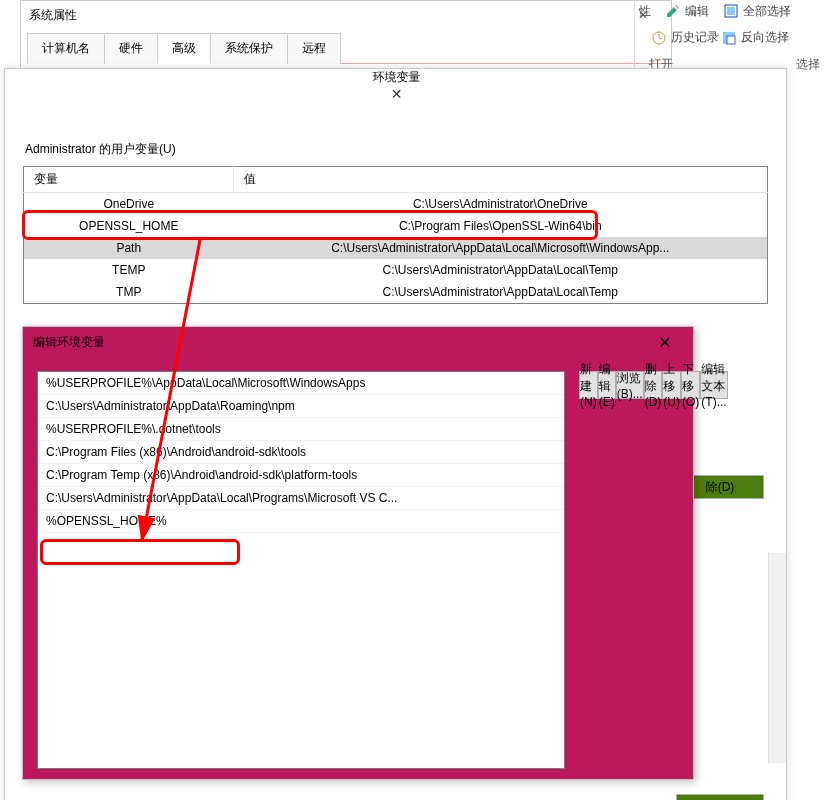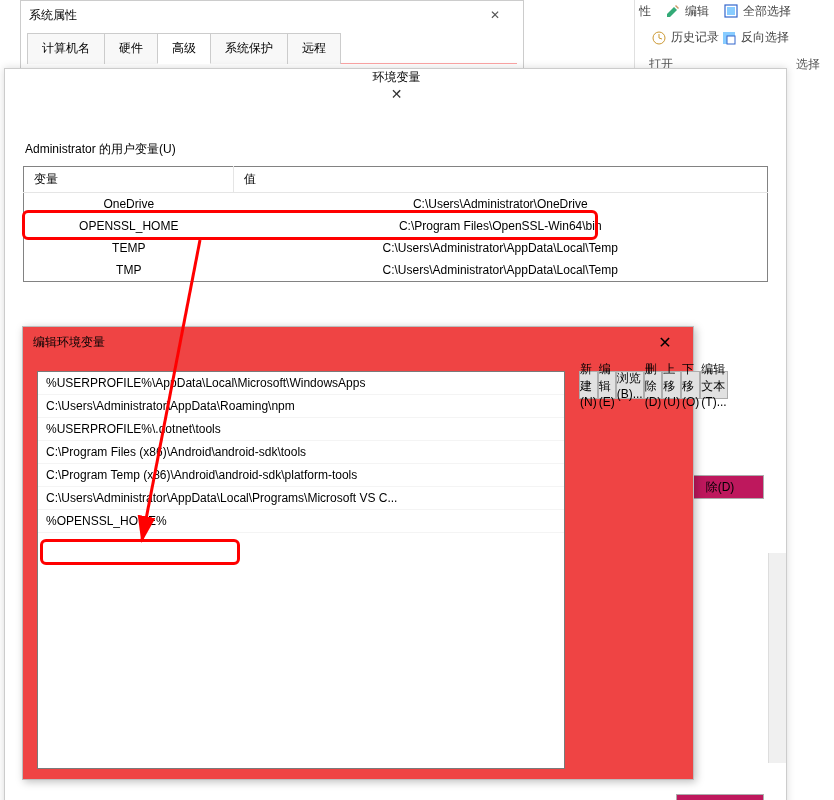--- a/index.html
+++ b/index.html
@@ -1,19 +1,19 @@
 <!DOCTYPE html>
 <html><head>
 <meta charset="utf-8">
 <style>
 * { box-sizing: border-box; margin: 0; padding: 0; font-family: "Microsoft YaHei", "Segoe UI", sans-serif; font-size: 12px; }
 body { width: 834px; height: 800px; background: #fff; position: relative; overflow: hidden; }
 
 
-.sysprop-window { position: absolute; left: 20px; top: 0; width: 504px; height: 90px; background: #fff; border: 1px solid #ccc; }
+.sysprop-window { position: absolute; left: 20px; top: 0; width: 652px; height: 90px; background: #fff; border: 1px solid #ccc; }
 .sysprop-titlebar { height: 28px; display: flex; align-items: center; padding: 0 8px; background: #fff; }
 .sysprop-title { font-size: 12px; color: #000; flex: 1; }
 .sysprop-close { width: 40px; height: 20px; display: flex; align-items: center; justify-content: center; color: #555; }
 .sysprop-tabs { display: flex; border-bottom: 1px solid #fca5a5; margin: 4px 6px 0 6px; }
 .sysprop-tab { padding: 6px 14px 6px 14px; background: #fff; border: 1px solid #ccc; border-bottom: none; margin-right: -1px; margin-bottom: -1px; color: #000; }
 .sysprop-tab.active { background: #fff; border-bottom: 1px solid #fff; position: relative; z-index: 2; }
 .sysprop-tab:not(.active) { background: #f8f8f8; }
 
 
 .ribbon-right { position: absolute; right: 0; top: 0; width: 200px; height: 90px; border-left: 1px solid #e0e0e0; }
@@ -31,27 +31,27 @@
 .env-body { padding: 12px 18px 0 18px; }
 .env-section-label { color: #000; margin: 30px 0 8px 2px; font-size: 12px; }
 
 .var-table { width: 100%; border: 1px solid #828282; border-collapse: collapse; }
 .var-table th { text-align: left; font-weight: normal; padding: 4px 10px; border-bottom: 1px solid #e5e5e5; background: #fff; }
 .var-table th:first-child { width: 210px; border-right: 1px solid #e5e5e5; }
 .var-table td { padding: 4px 10px; white-space: nowrap; overflow: hidden; text-overflow: ellipsis; max-width: 480px; text-align: center; }
 .var-table tr.sel td { background: #d9d9d9; }
 
 
-.under-btn { position: absolute; right: 22px; width: 88px; height: 24px; border: 1px solid #adadad; background: #be185d; display: flex; align-items: center; justify-content: center; }
+.under-btn { position: absolute; right: 22px; width: 88px; height: 24px; border: 1px solid #adadad; background: #4d7c0f; display: flex; align-items: center; justify-content: center; }
 .under-btn.d1 { top: 406px; }
 .under-btn.d2 { top: 725px; }
 .under-scroll { position: absolute; right: 0; top: 484px; width: 18px; height: 210px; background: #f0f0f0; border-left: 1px solid #ddd; }
 
 
-.edit-window { position: absolute; left: 22px; top: 326px; width: 672px; height: 454px; background: #ef4444; border: 1px solid #bdbdbd; box-shadow: 2px 2px 8px rgba(0,0,0,0.25); }
+.edit-window { position: absolute; left: 22px; top: 326px; width: 672px; height: 454px; background: #be185d; border: 1px solid #bdbdbd; box-shadow: 2px 2px 8px rgba(0,0,0,0.25); }
 .edit-titlebar { height: 30px; display: flex; align-items: center; padding: 0 6px 0 10px; }
 .edit-title { flex: 1; font-size: 12px; }
 .edit-close { width: 44px; height: 28px; display: flex; align-items: center; justify-content: center; color: #000; font-size: 16px; }
 .edit-body { display: flex; padding: 14px 14px 10px 14px; gap: 14px; height: calc(100% - 30px); }
 .path-list { flex: 1; border: 1px solid #7a7a7a; background: #fff; overflow: hidden; }
 .path-item { padding: 4px 8px; border-bottom: 1px solid #f4f4f4; white-space: nowrap; overflow: hidden; text-overflow: ellipsis; }
 .edit-buttons { width: 100px; display: flex; flex-direction: row; gap: 0; }
 .edit-btn { width: 100px; height: 28px; border: 1px solid #adadad; background: #e1e1e1; margin-bottom: 0; display: flex; justify-content: center; align-items: center; }
 .gap-sm { height: 22px; }
 .gap-lg { height: 44px; }
@@ -138,20 +138,24 @@
         </tr>
       </thead>
       <tbody id="var-rows">
           <tr>
             <td>OneDrive</td>
             <td>C:\Users\Administrator\OneDrive</td>
           </tr>
           <tr>
             <td>OPENSSL_HOME</td>
             <td>C:\Program Files\OpenSSL-Win64\bin</td>
+          </tr>
+          <tr class="sel">
+            <td>Path</td>
+            <td>C:\Users\Administrator\AppData\Local\Microsoft\WindowsApp...</td>
           </tr>
           <tr>
             <td>TEMP</td>
             <td>C:\Users\Administrator\AppData\Local\Temp</td>
           </tr>
           <tr>
             <td>TMP</td>
             <td>C:\Users\Administrator\AppData\Local\Temp</td>
           </tr>
         </tbody>

